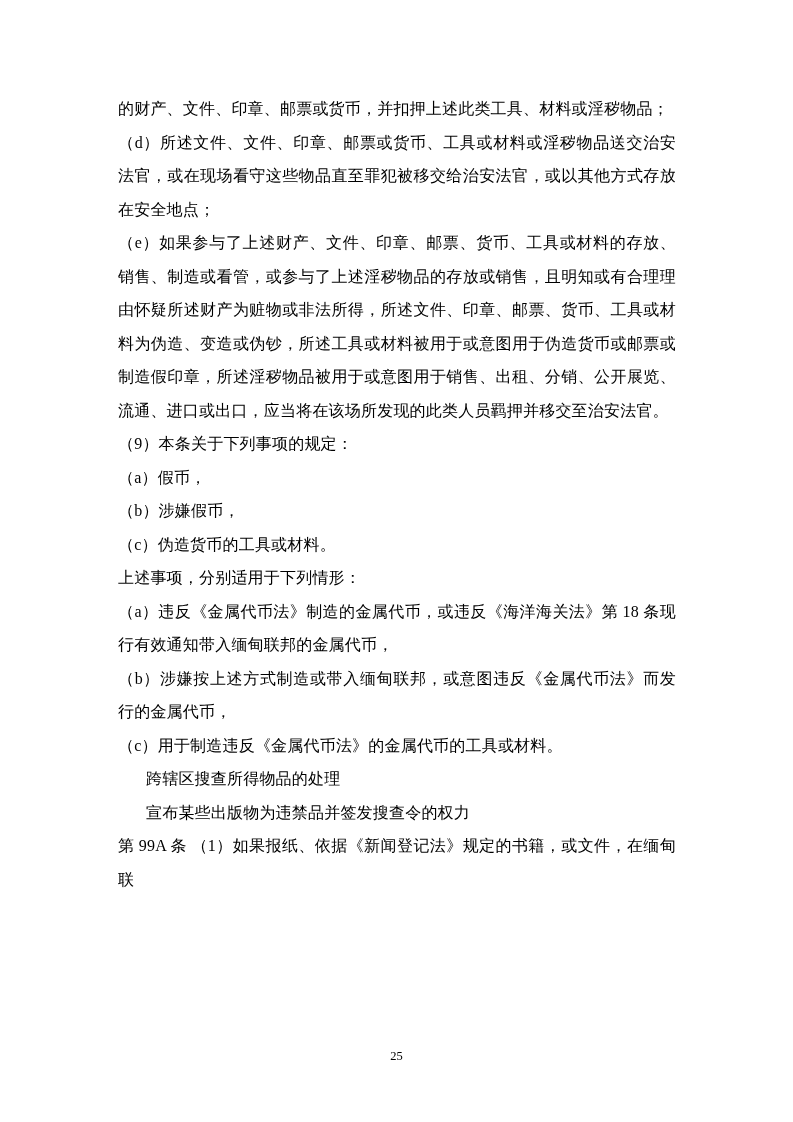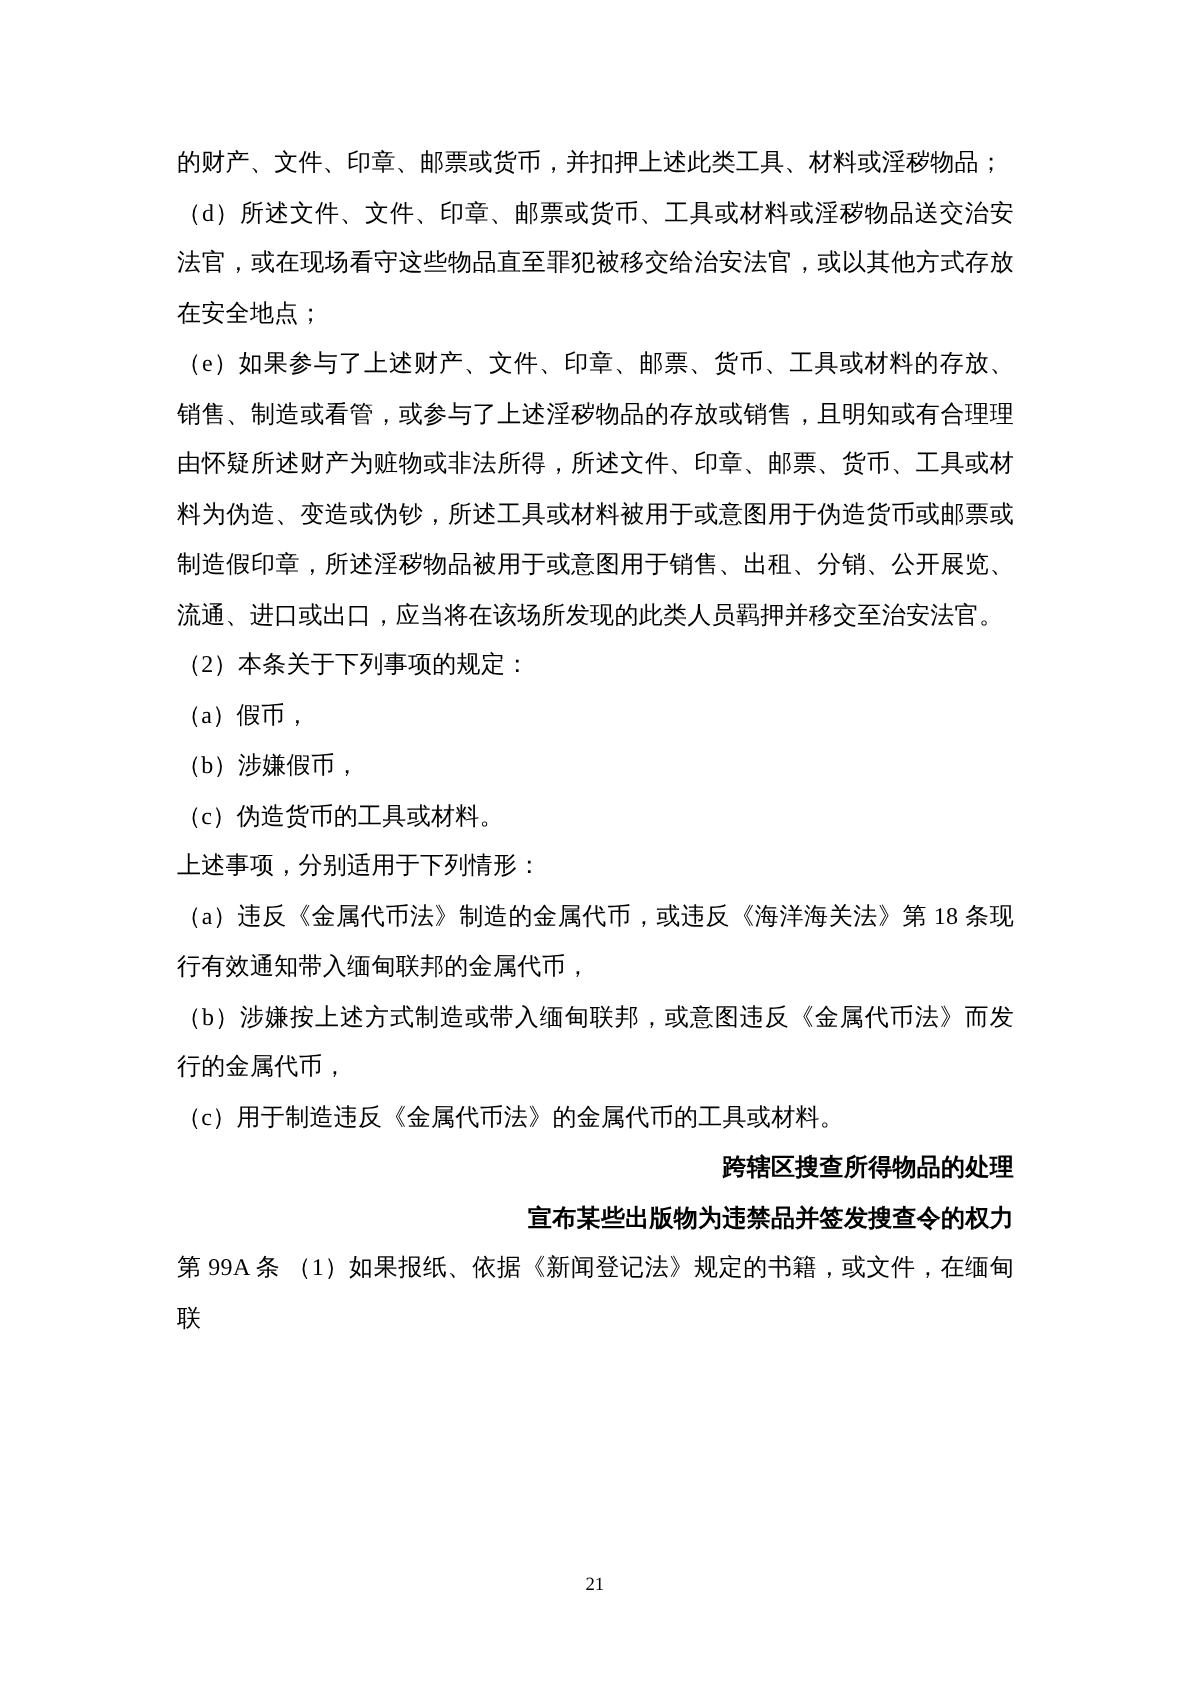--- a/index.html
+++ b/index.html
@@ -31,48 +31,48 @@
   }
   .content p {
     margin: 0;
     padding: 0;
     font-size: 16px;
     line-height: 33.5px;
     text-align: justify;
     letter-spacing: 0.2px;
   }
   .content p.heading {
-    font-weight: bold;
-    text-align: right;
+    font-weight: normal;
+    text-align: left;
     text-indent: 28px;
   }
   .footer {
     position: absolute;
     left: 0;
     top: 1048px;
     width: 793px;
     text-align: center;
     font-size: 12.5px;
     line-height: 16px;
   }
 </style>
 </head>
 <body>
 
 <div class="page">
   <div class="content">
     <p class="para">的财产、文件、印章、邮票或货币，并扣押上述此类工具、材料或淫秽物品；</p>
     <p class="para">（d）所述文件、文件、印章、邮票或货币、工具或材料或淫秽物品送交治安法官，或在现场看守这些物品直至罪犯被移交给治安法官，或以其他方式存放在安全地点；</p>
     <p class="para">（e）如果参与了上述财产、文件、印章、邮票、货币、工具或材料的存放、销售、制造或看管，或参与了上述淫秽物品的存放或销售，且明知或有合理理由怀疑所述财产为赃物或非法所得，所述文件、印章、邮票、货币、工具或材料为伪造、变造或伪钞，所述工具或材料被用于或意图用于伪造货币或邮票或制造假印章，所述淫秽物品被用于或意图用于销售、出租、分销、公开展览、流通、进口或出口，应当将在该场所发现的此类人员羁押并移交至治安法官。</p>
-    <p class="para">（2）本条关于下列事项的规定：</p>
+    <p class="para">（9）本条关于下列事项的规定：</p>
     <p class="para">（a）假币，</p>
     <p class="para">（b）涉嫌假币，</p>
     <p class="para">（c）伪造货币的工具或材料。</p>
     <p class="para">上述事项，分别适用于下列情形：</p>
     <p class="para">（a）违反《金属代币法》制造的金属代币，或违反《海洋海关法》第 18 条现行有效通知带入缅甸联邦的金属代币，</p>
     <p class="para">（b）涉嫌按上述方式制造或带入缅甸联邦，或意图违反《金属代币法》而发行的金属代币，</p>
     <p class="para">（c）用于制造违反《金属代币法》的金属代币的工具或材料。</p>
     <p class="heading">跨辖区搜查所得物品的处理</p>
     <p class="heading">宣布某些出版物为违禁品并签发搜查令的权力</p>
     <p class="para">第 99A 条 （1）如果报纸、依据《新闻登记法》规定的书籍，或文件，在缅甸联</p>
   </div>
-  <div class="footer">21</div>
+  <div class="footer">25</div>
 </div>
 
 </body></html>

